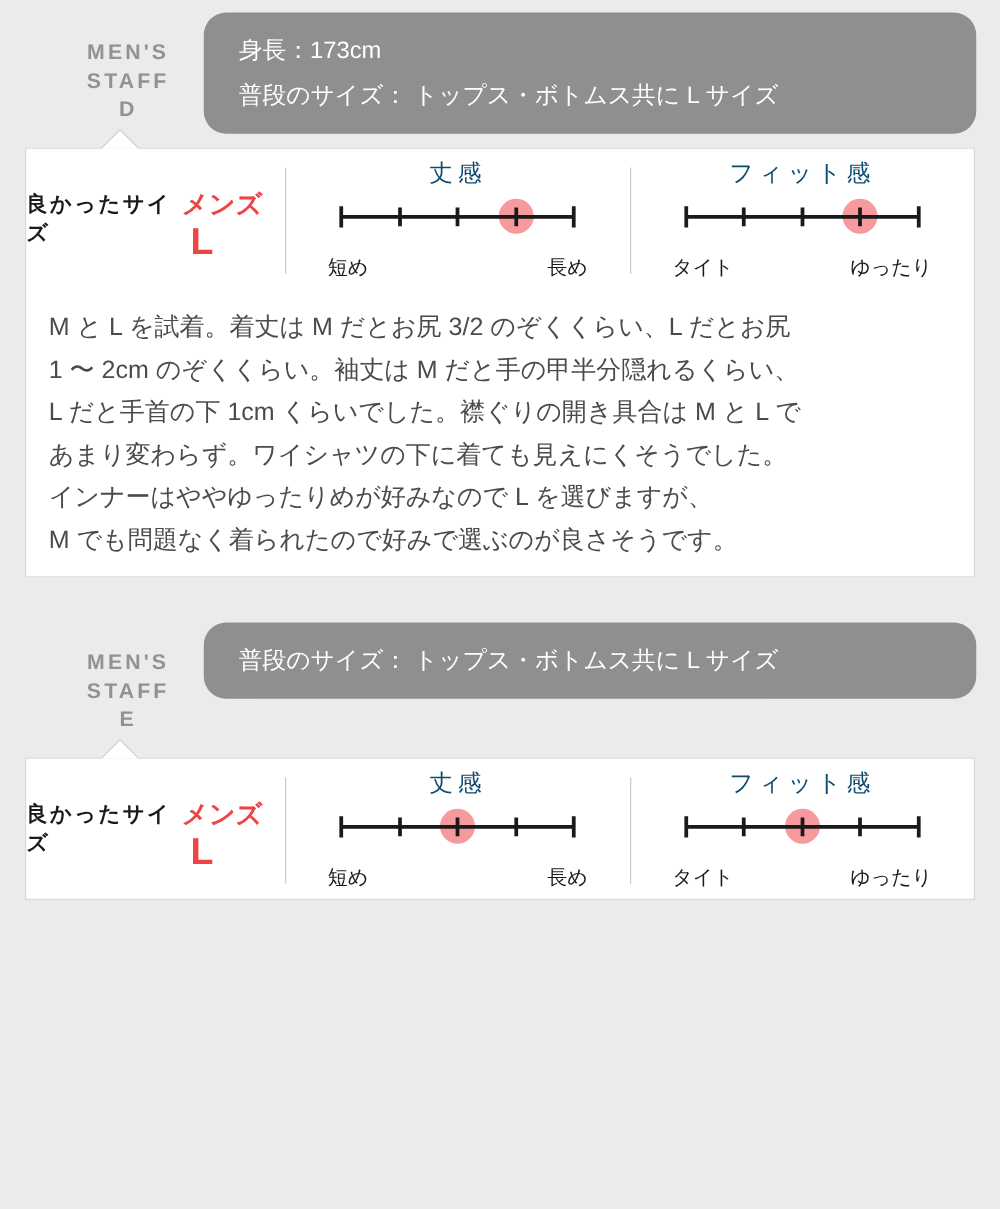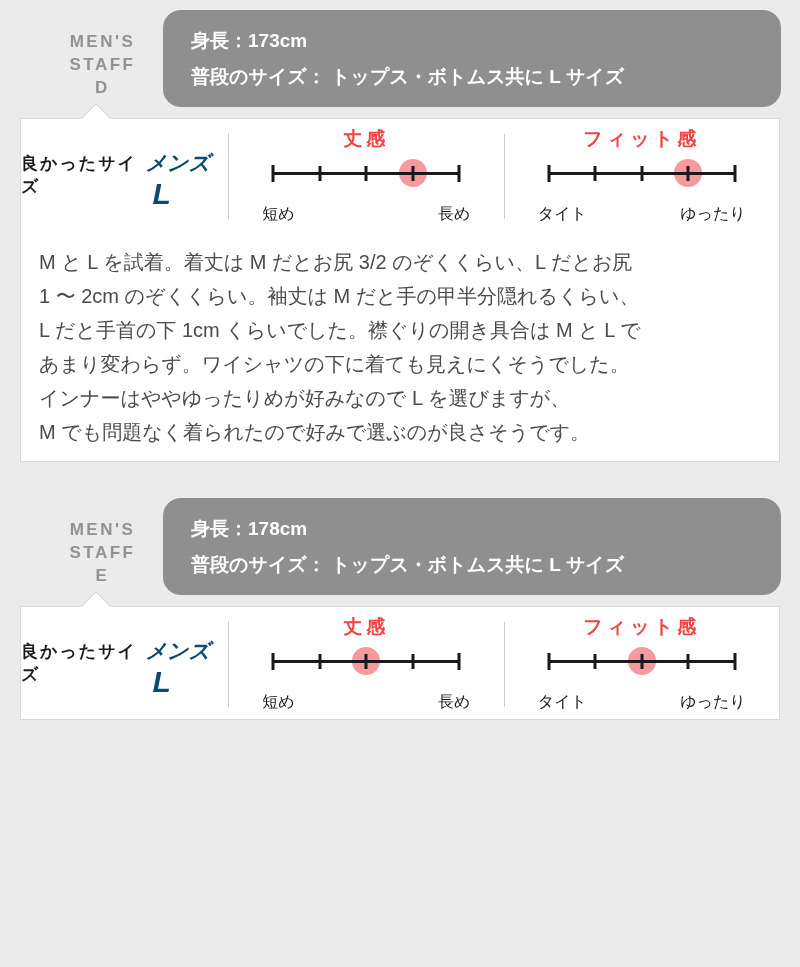--- a/index.html
+++ b/index.html
@@ -23,21 +23,21 @@
     font-size:17px; font-weight:bold; letter-spacing:2.5px;
     line-height:23px; color:#909294;
     white-space:pre-line;
   }
   .profile-bubble {
     margin:0 19px 0 163px;
     background:#8f8f8f;
     border-radius:18px;
     padding:13px 28px 12px 28px;
     color:#ffffff;
-    font-size:19px; font-weight:bold;
+    font-size:19px; font-weight:normal;
     line-height:36px;
     box-sizing:border-box;
   }
 
   
   .review-card {
     position:relative;
     margin:8px 20px 0 20px;
     background:#ffffff;
     border:1px solid #d9d9d9;
@@ -56,31 +56,31 @@
     transform:rotate(45deg);
   }
 
   .card-top { display:flex; align-items:stretch; height:112px; }
   .size-col {
     width:207px; flex:0 0 207px;
     display:flex; 
     justify-content:center; align-items:center;
   }
   .size-heading { font-size:17px; font-weight:bold; letter-spacing:2px; color:#1a1a1a; }
-  .size-value { margin-top:9px; font-size:21px; font-weight:bold; color:#0c4a6e;font-style:italic; }
+  .size-value { margin-top:9px; font-size:21px; font-weight:bold; color:#ef4444; }
   .size-letter { font-size:30px; margin-left:7px; vertical-align:-2px; }
 
   .vdivider { width:1px; background:#cccccc; margin:15px 0 12px 0; }
 
   .scale-col {
     flex:1 1 0;
     display:flex; flex-direction:column;
     justify-content:center; align-items:center;
   }
-  .scale-title { font-size:19px; font-weight:bold; letter-spacing:4px; color:#ef4444; }
+  .scale-title { font-size:19px; font-weight:normal; letter-spacing:4px; color:#0c4a6e; }
   .scale-track { position:relative; width:186px; height:20px; margin-top:12px; }
   .scale-line { position:absolute; left:0; right:0; top:8px; height:3px; background:#1a1a1a; z-index:2; }
   .scale-tick { position:absolute; top:2px; width:3px; height:15px; background:#1a1a1a; transform:translateX(-50%); z-index:2; }
   .scale-tick.end { top:1px; height:17px; }
   .scale-dot { position:absolute; top:-5px; width:28px; height:28px; border-radius:50%; transform:translateX(-50%); z-index:1; }
   .scale-labels {
     width:208px; display:flex; justify-content:space-between;
     margin-top:20px; font-size:16px; color:#1a1a1a;
   }
 
@@ -159,21 +159,20 @@
 M でも問題なく着られたので好みで選ぶのが良さそうです。</div>
     </div>
   </section>
 
   <section class="staff-section">
     <div class="section-header">
       <div class="staff-label">MEN'S
 STAFF
 E</div>
       <div class="profile-bubble">
-        <div>身長：178cm</div>
         <div>普段のサイズ： トップス・ボトムス共に L サイズ</div>
       </div>
     </div>
 
     <div class="review-card">
       <div class="speech-tail"></div>
       <div class="card-top">
         <div class="size-col">
           <div class="size-heading">良かったサイズ</div>
           <div class="size-value">

